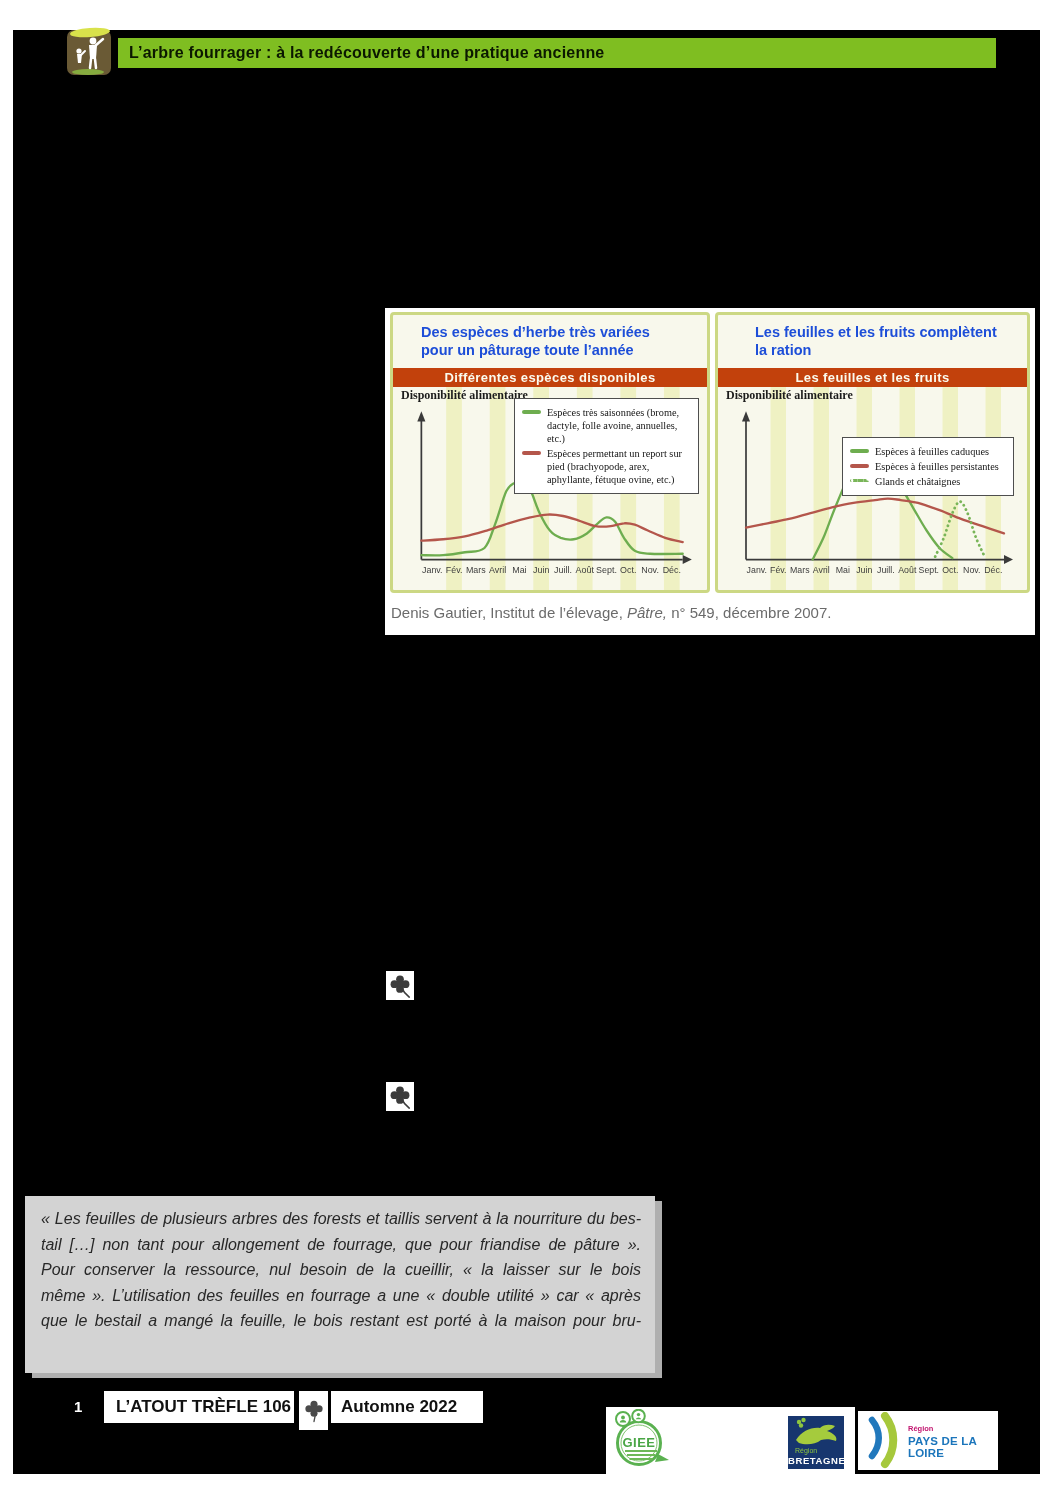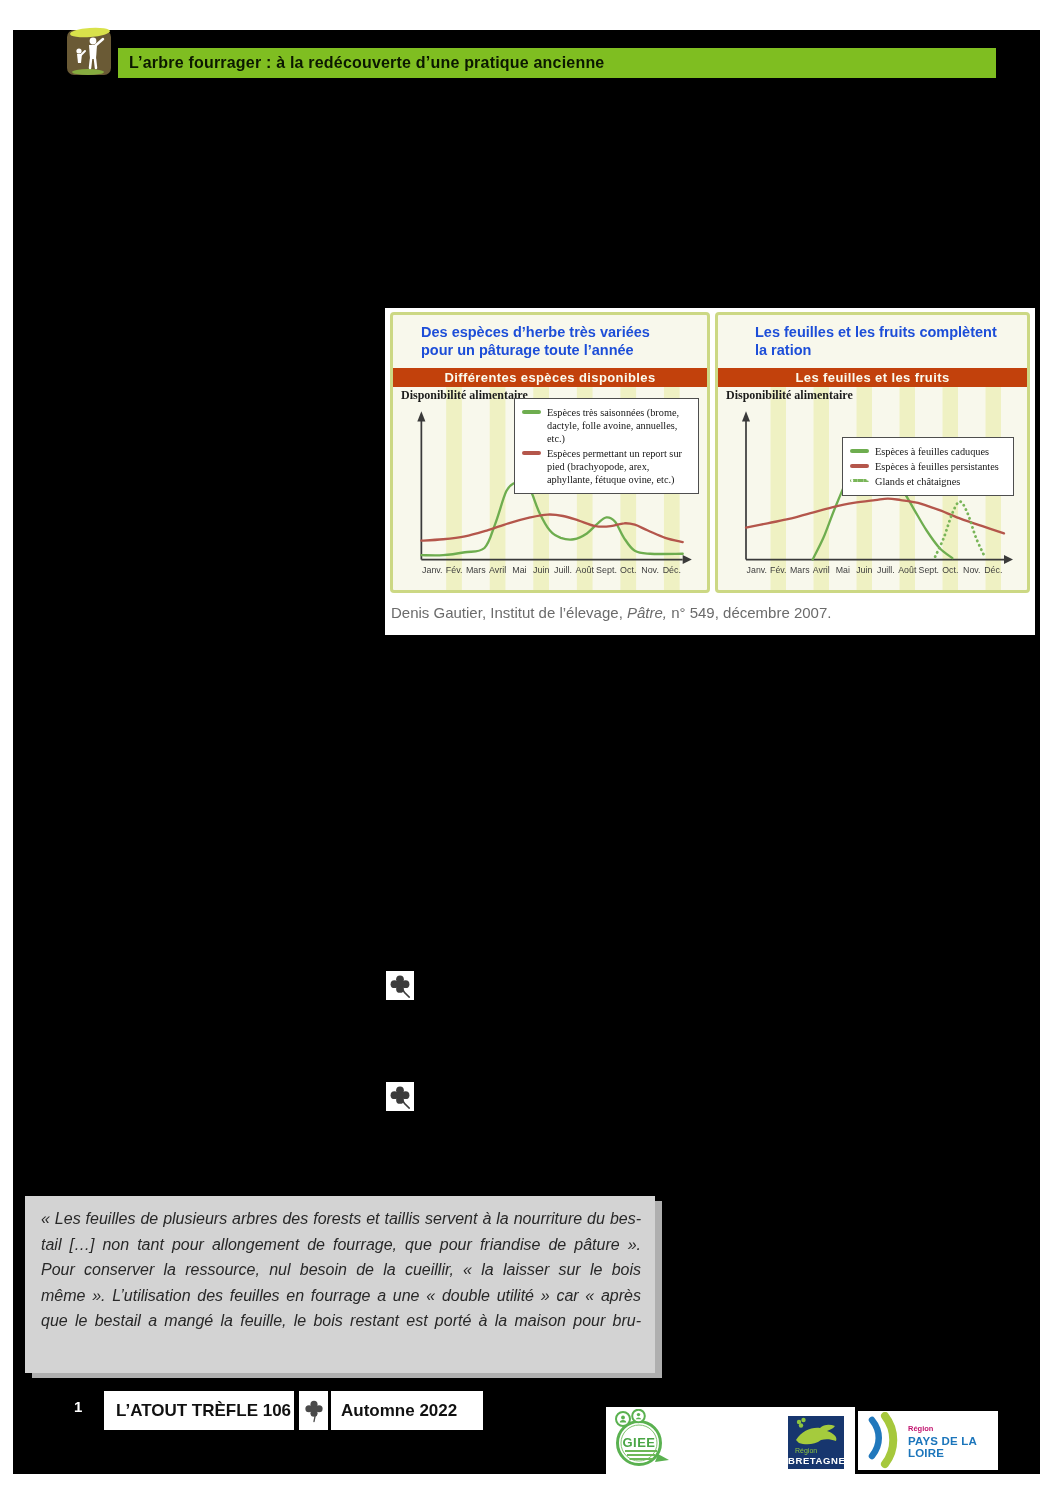--- a/index.html
+++ b/index.html
@@ -2,21 +2,21 @@
 <html><head>
 <meta charset="utf-8">
 <style>
   html,body{margin:0;padding:0;background:#ffffff;}
   .page{position:relative;width:1058px;height:1497px;background:#ffffff;overflow:hidden;
         font-family:"Liberation Sans",sans-serif;}
   .black-region{position:absolute;left:13px;top:30px;width:1027px;height:1444px;background:#000;}
 
   
   .header-logo{position:absolute;left:66px;top:26px;width:47px;height:52px;z-index:3;}
-  .header-banner{position:absolute;left:118px;top:48px;width:878px;height:30px;background:#7fbe21;
+  .header-banner{position:absolute;left:118px;top:38px;width:878px;height:30px;background:#7fbe21;
         z-index:2;display:flex;align-items:center;}
   .header-banner span{font-weight:bold;font-size:16px;color:#0b1800;padding-left:11px;letter-spacing:.2px;}
 
   
   .figure{position:absolute;left:385px;top:308px;width:650px;height:327px;background:#fff;z-index:2;}
   .chart-card{position:absolute;top:4px;height:281px;background:#f8f8ec;border:3px solid #ccd884;
         border-radius:4px;box-sizing:border-box;}
   .card-left{left:5px;width:320px;}
   .card-right{left:330px;width:315px;padding-left:9px;}
   .chart-title{padding:9px 0 0 28px;font-weight:bold;font-size:14.5px;line-height:17.5px;color:#1d4ed8;}
@@ -43,21 +43,21 @@
 
   
   .quote-box{position:absolute;left:25px;top:1196px;width:630px;height:177px;background:#d3d3d3;
         box-shadow:7px 5px 0 #afafaf;box-sizing:border-box;padding:10px 14px 0 16px;z-index:2;
         font-style:italic;font-size:16px;color:#282828;}
   .q-line{line-height:25.6px;text-align:justify;text-align-last:justify;white-space:normal;}
   .q-line.q-last{text-align-last:left;}
 
   
   .page-num{position:absolute;left:74px;top:1398px;color:#fff;font-weight:bold;font-size:15px;z-index:2;}
-  .f-box{position:absolute;top:1391px;height:39px;background:#fff;z-index:2;display:flex;align-items:center;
+  .f-box{position:absolute;top:1391px;height:32px;background:#fff;z-index:2;display:flex;align-items:center;
         font-weight:bold;font-size:17px;color:#111;}
   .f-journal{left:104px;width:190px;padding-left:12px;box-sizing:border-box;}
   .f-clover{position:absolute;left:299px;top:1391px;width:29px;height:39px;background:#fff;z-index:2;
         display:flex;align-items:center;justify-content:center;}
   .f-season{left:331px;width:152px;padding-left:10px;box-sizing:border-box;}
 
   
   .logos-a{position:absolute;left:606px;top:1407px;width:249px;height:67px;background:#fff;z-index:2;}
   .giee{position:absolute;left:3px;top:2px;width:64px;height:63px;}
   .giee-name{position:absolute;left:0;top:26px;width:60px;text-align:center;font-weight:bold;

